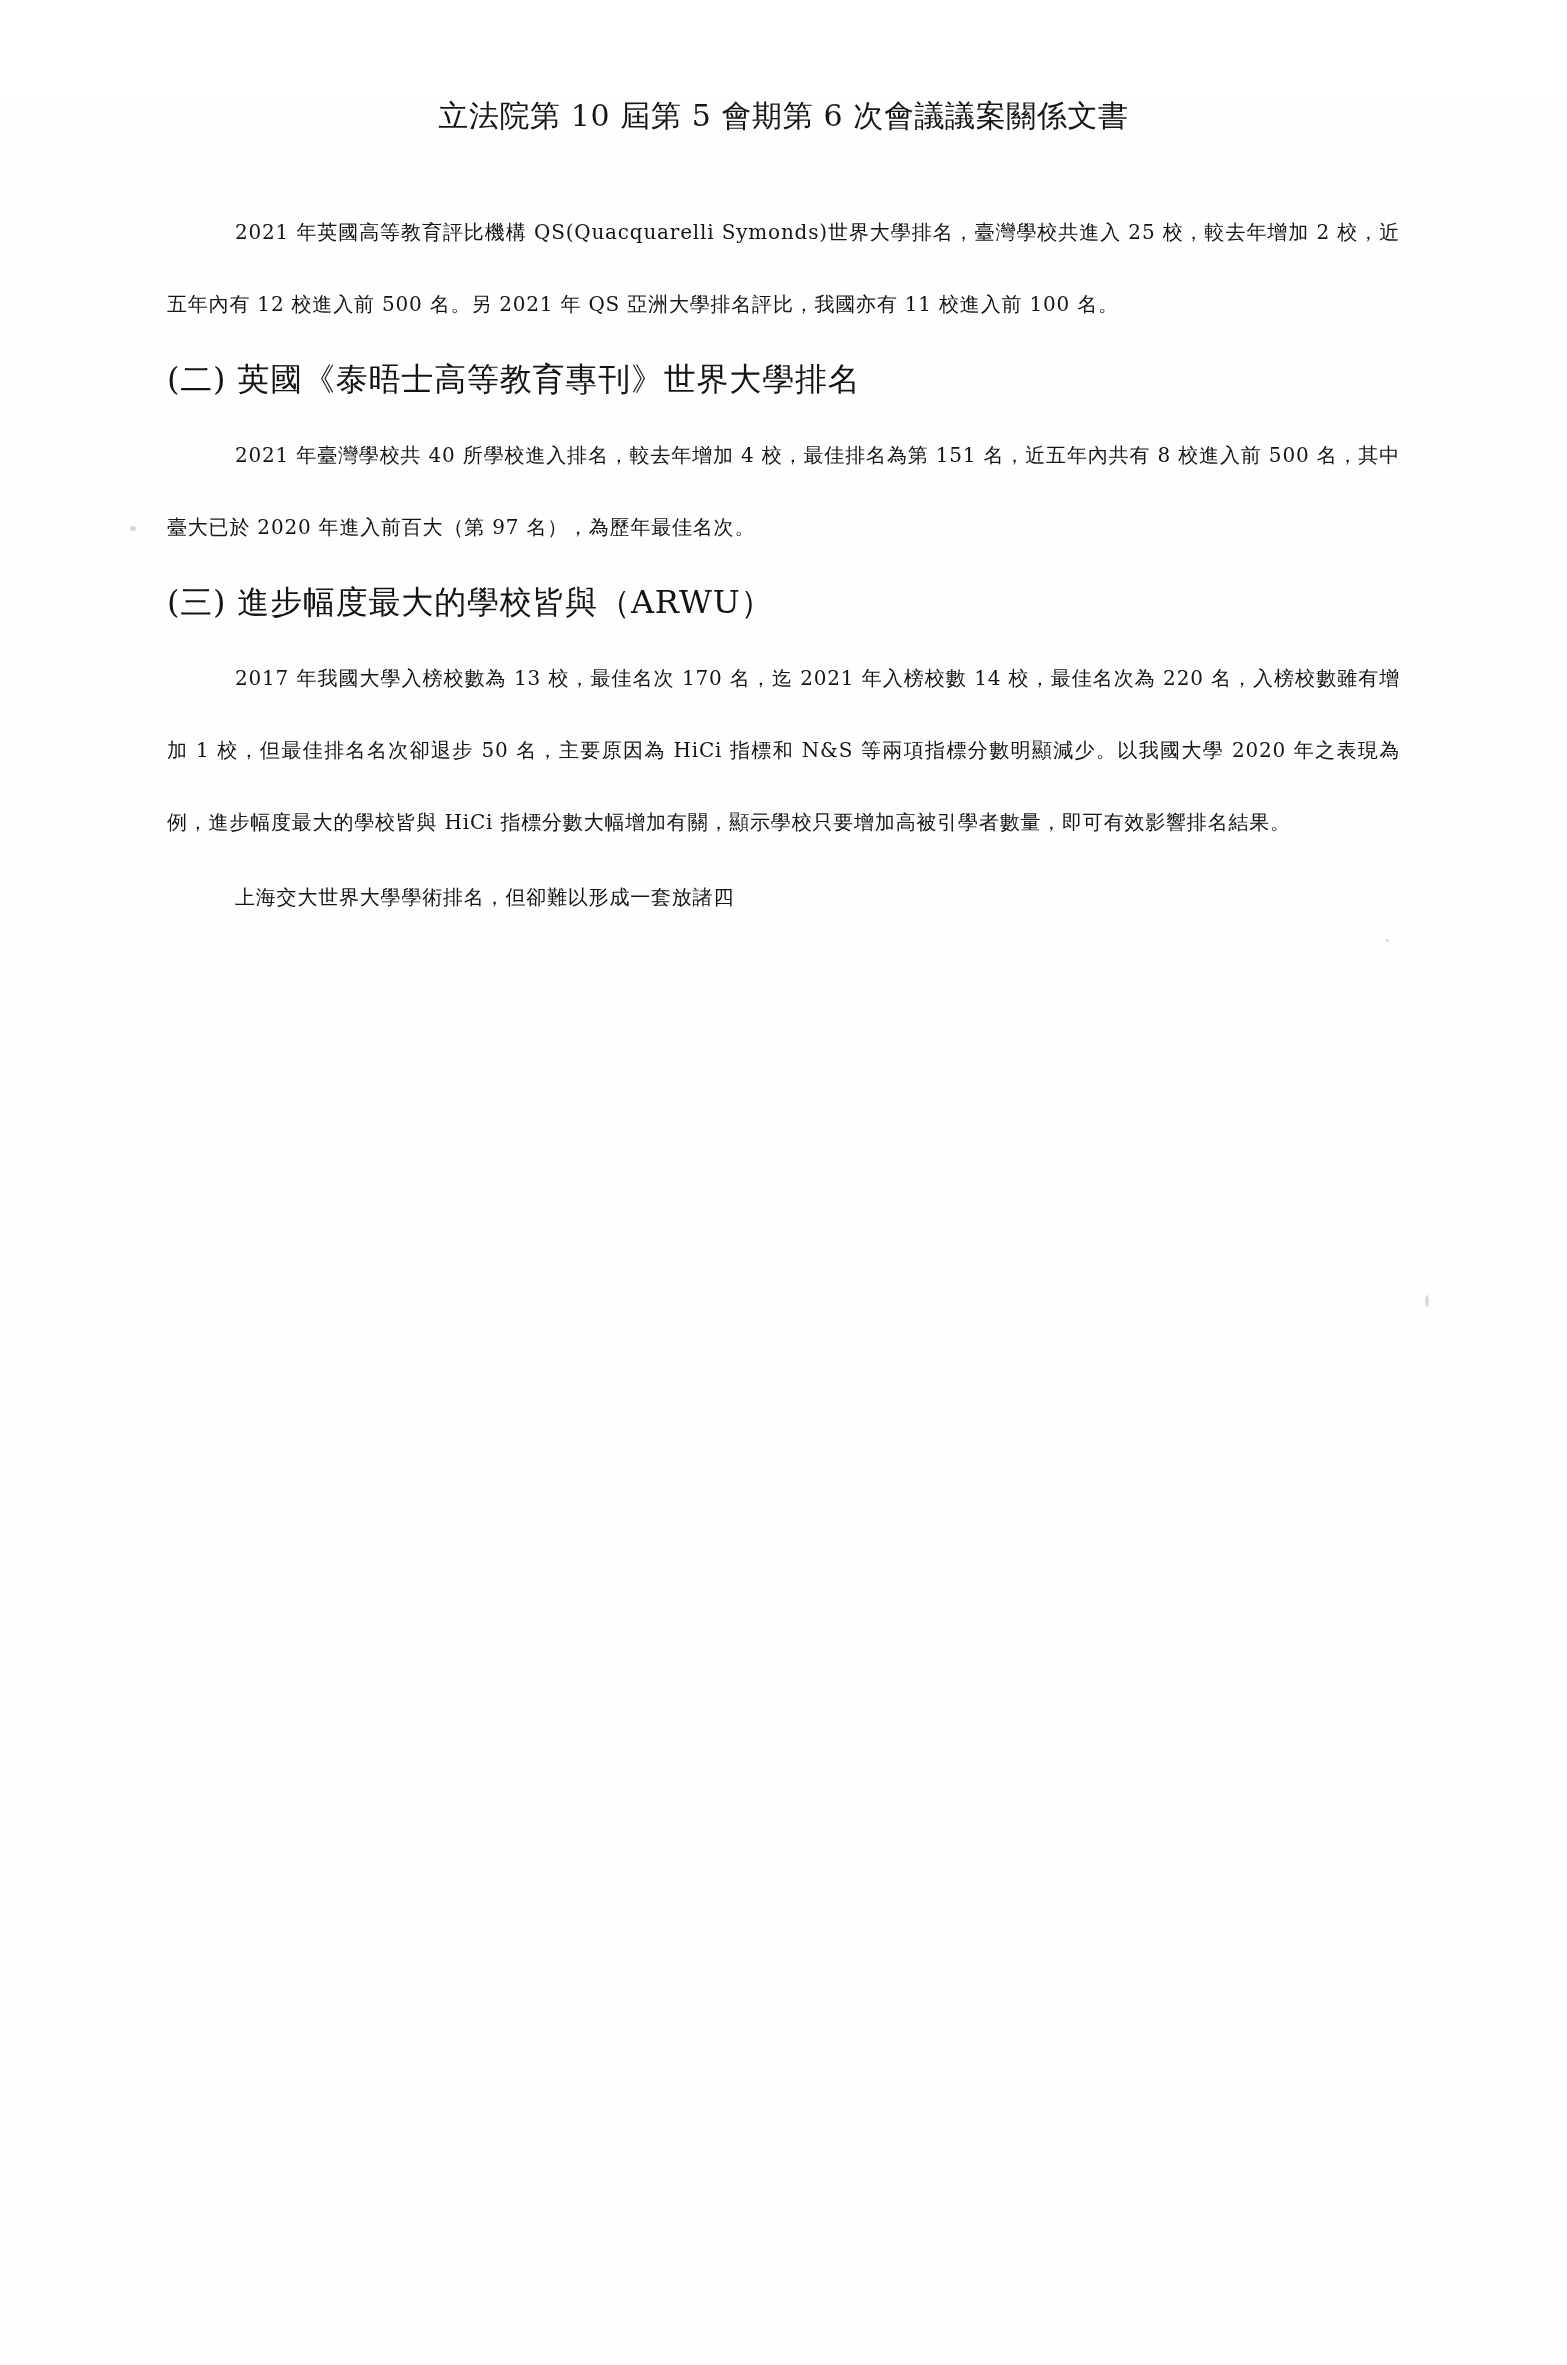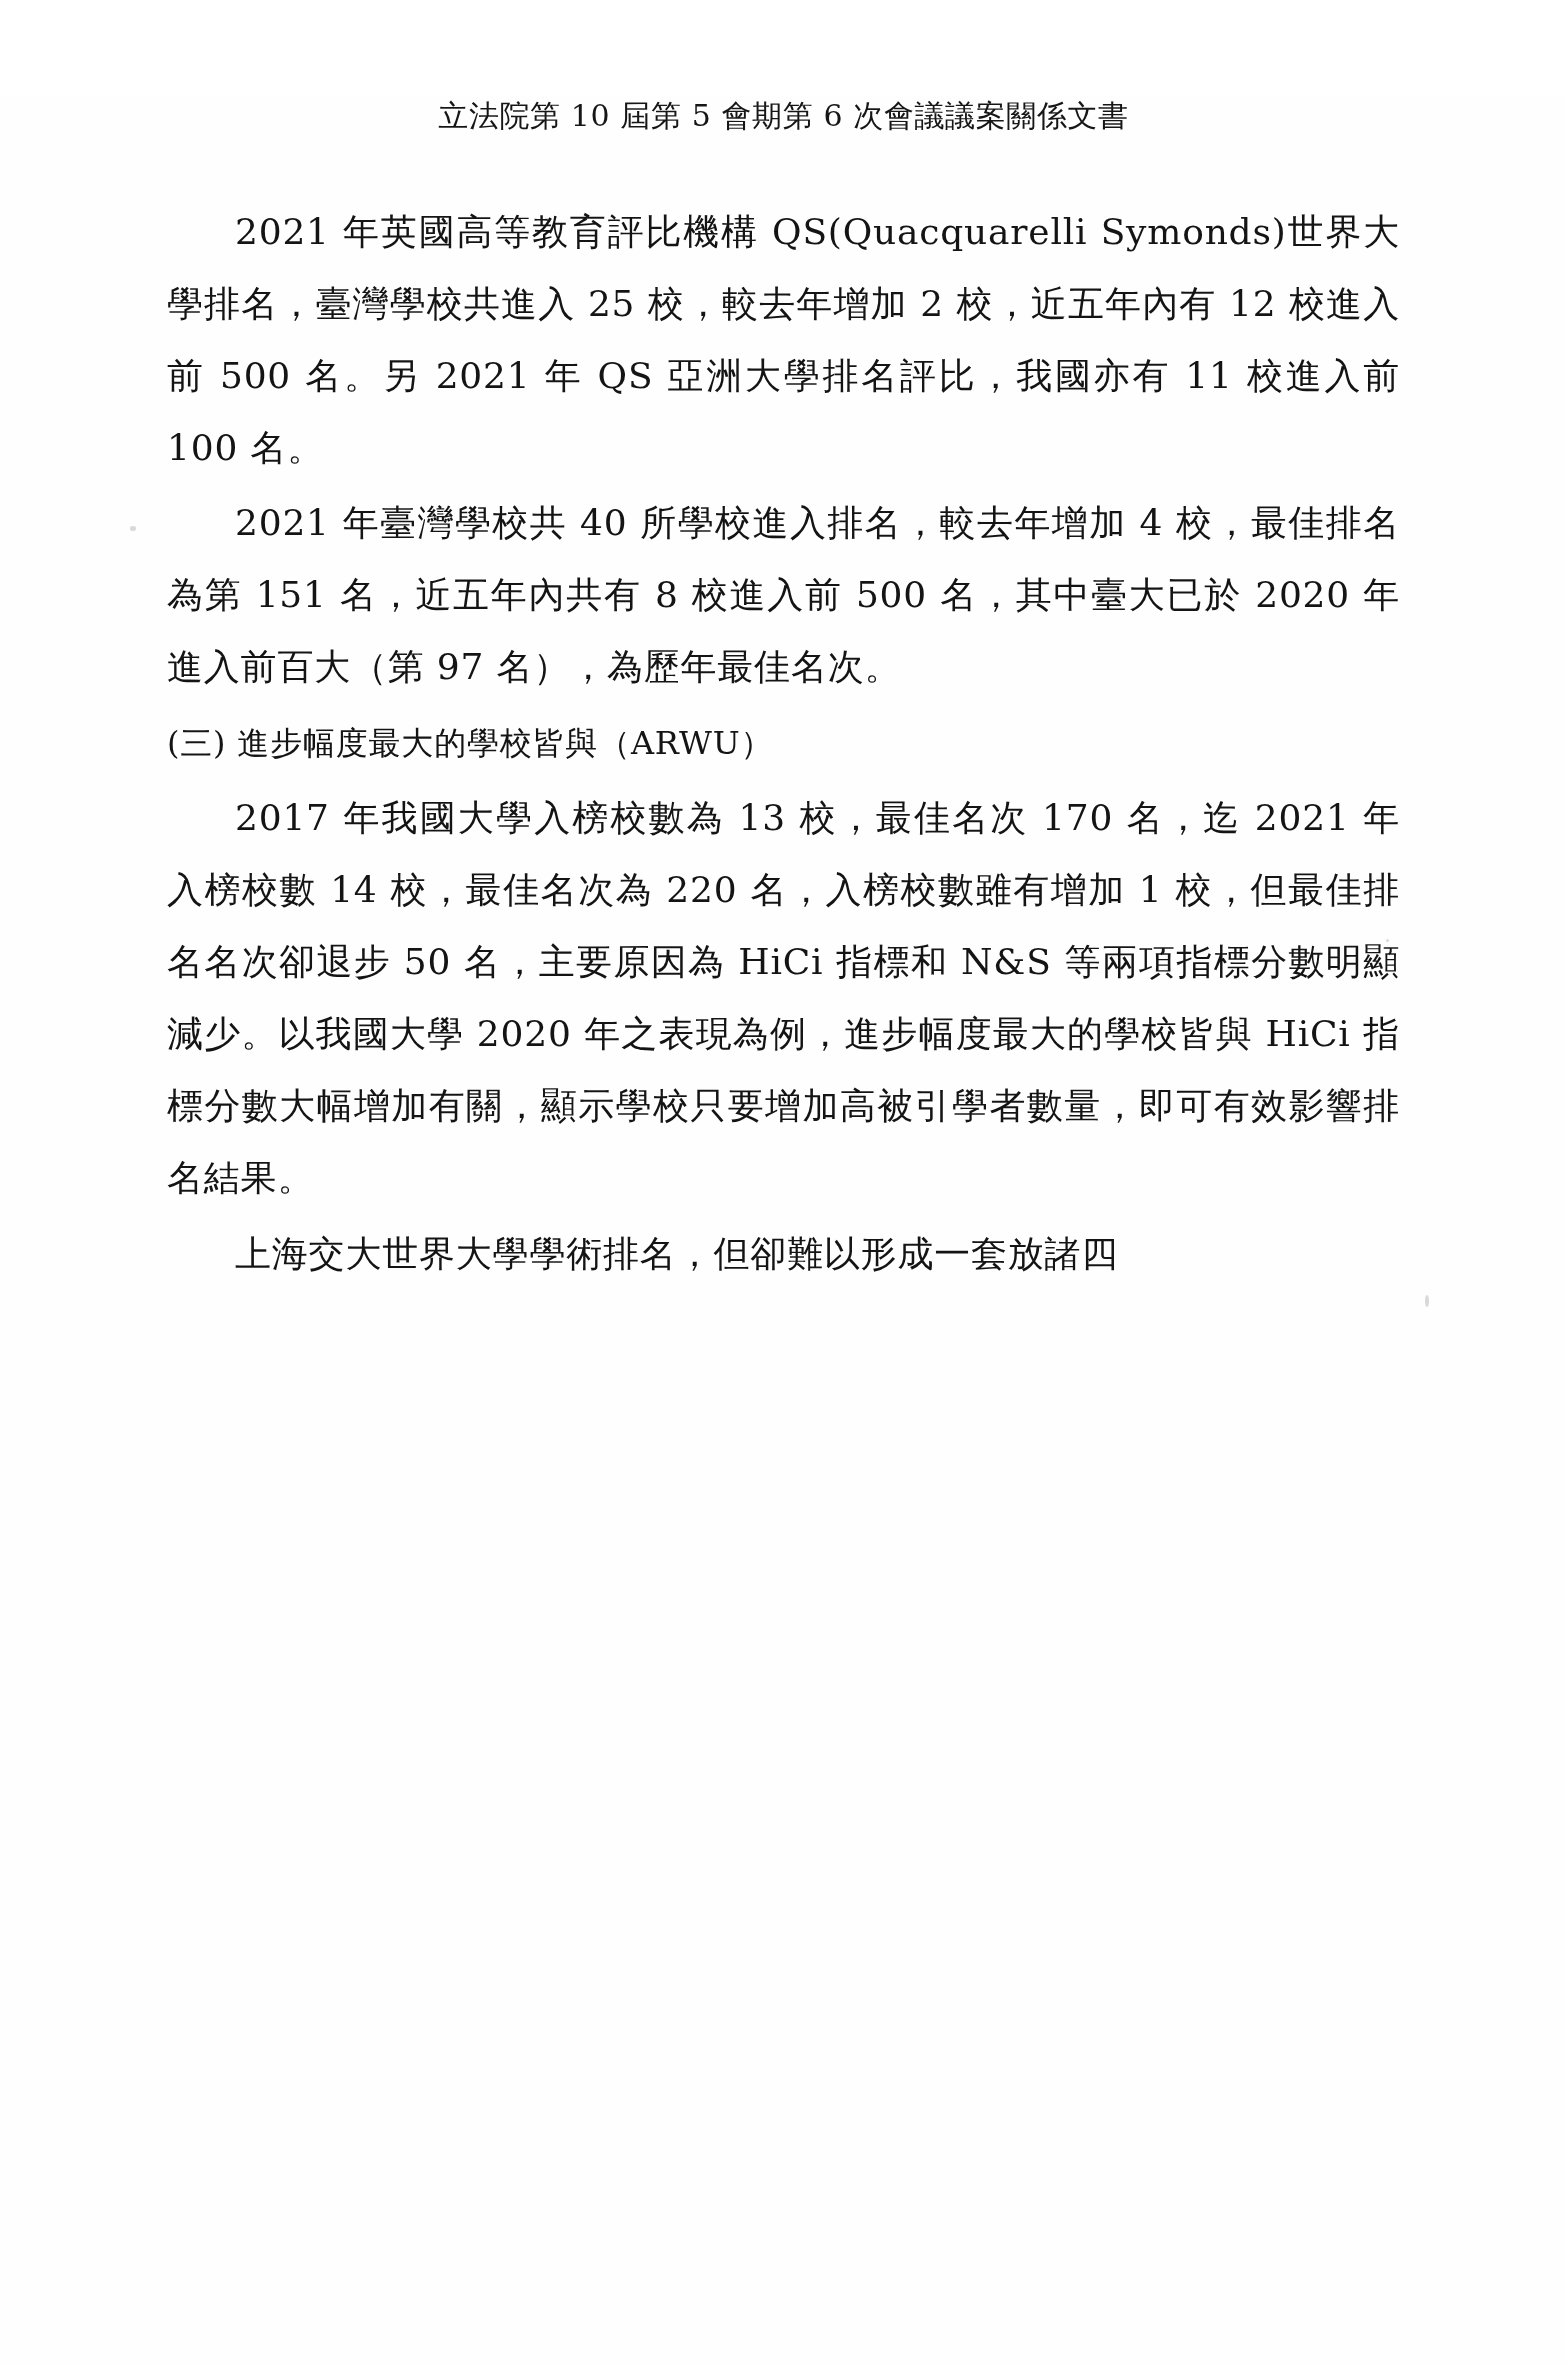--- a/index.html
+++ b/index.html
@@ -30,21 +30,21 @@
     margin-top: 96px;
     color: #161616;
     font-weight: 500;
   }
   .content {
     margin: 0 auto;
     width: 1233px;
     margin-top: 59px;
   }
   p.para {
-    font-size: 36px;
+    font-size: 20px;
     line-height: 72px;
     letter-spacing: 0.8px;
     margin: 0 0 3.4px 0;
     text-align: justify;
     text-justify: inter-character;
     color: #141414;
     font-weight: 500;
   }
   p.indent {
     text-indent: 68px;
@@ -76,20 +76,21 @@
 </style>
 </head>
 <body>
 
 <div class="page">
 
   <div class="header">立法院第 10 屆第 5 會期第 6 次會議議案關係文書</div>
 
   <div class="content">
     <p class="para indent">2021 年英國高等教育評比機構 QS(Quacquarelli Symonds)世界大學排名，臺灣學校共進入 25 校，較去年增加 2 校，近五年內有 12 校進入前 500 名。另 2021 年 QS 亞洲大學排名評比，我國亦有 11 校進入前 100 名。</p>
+    <p class="heading">(二) 英國《泰晤士高等教育專刊》世界大學排名</p>
     <p class="para indent">2021 年臺灣學校共 40 所學校進入排名，較去年增加 4 校，最佳排名為第 151 名，近五年內共有 8 校進入前 500 名，其中臺大已於 2020 年進入前百大（第 97 名），為歷年最佳名次。</p>
     <p class="heading">(三) 進步幅度最大的學校皆與（ARWU）</p>
     <p class="para indent">2017 年我國大學入榜校數為 13 校，最佳名次 170 名，迄 2021 年入榜校數 14 校，最佳名次為 220 名，入榜校數雖有增加 1 校，但最佳排名名次卻退步 50 名，主要原因為 HiCi 指標和 N&amp;S 等兩項指標分數明顯減少。以我國大學 2020 年之表現為例，進步幅度最大的學校皆與 HiCi 指標分數大幅增加有關，顯示學校只要增加高被引學者數量，即可有效影響排名結果。</p>
     <p class="para indent">上海交大世界大學學術排名，但卻難以形成一套放諸四</p>
   </div>
 
   <div class="footer">832</div>
 
   <div class="speck" style="left:1425px; top:1199px; width:4px; height:12.4px;"></div>
   <div class="speck" style="left:130px; top:430px; width:5.7px; height:4.5px;"></div>

